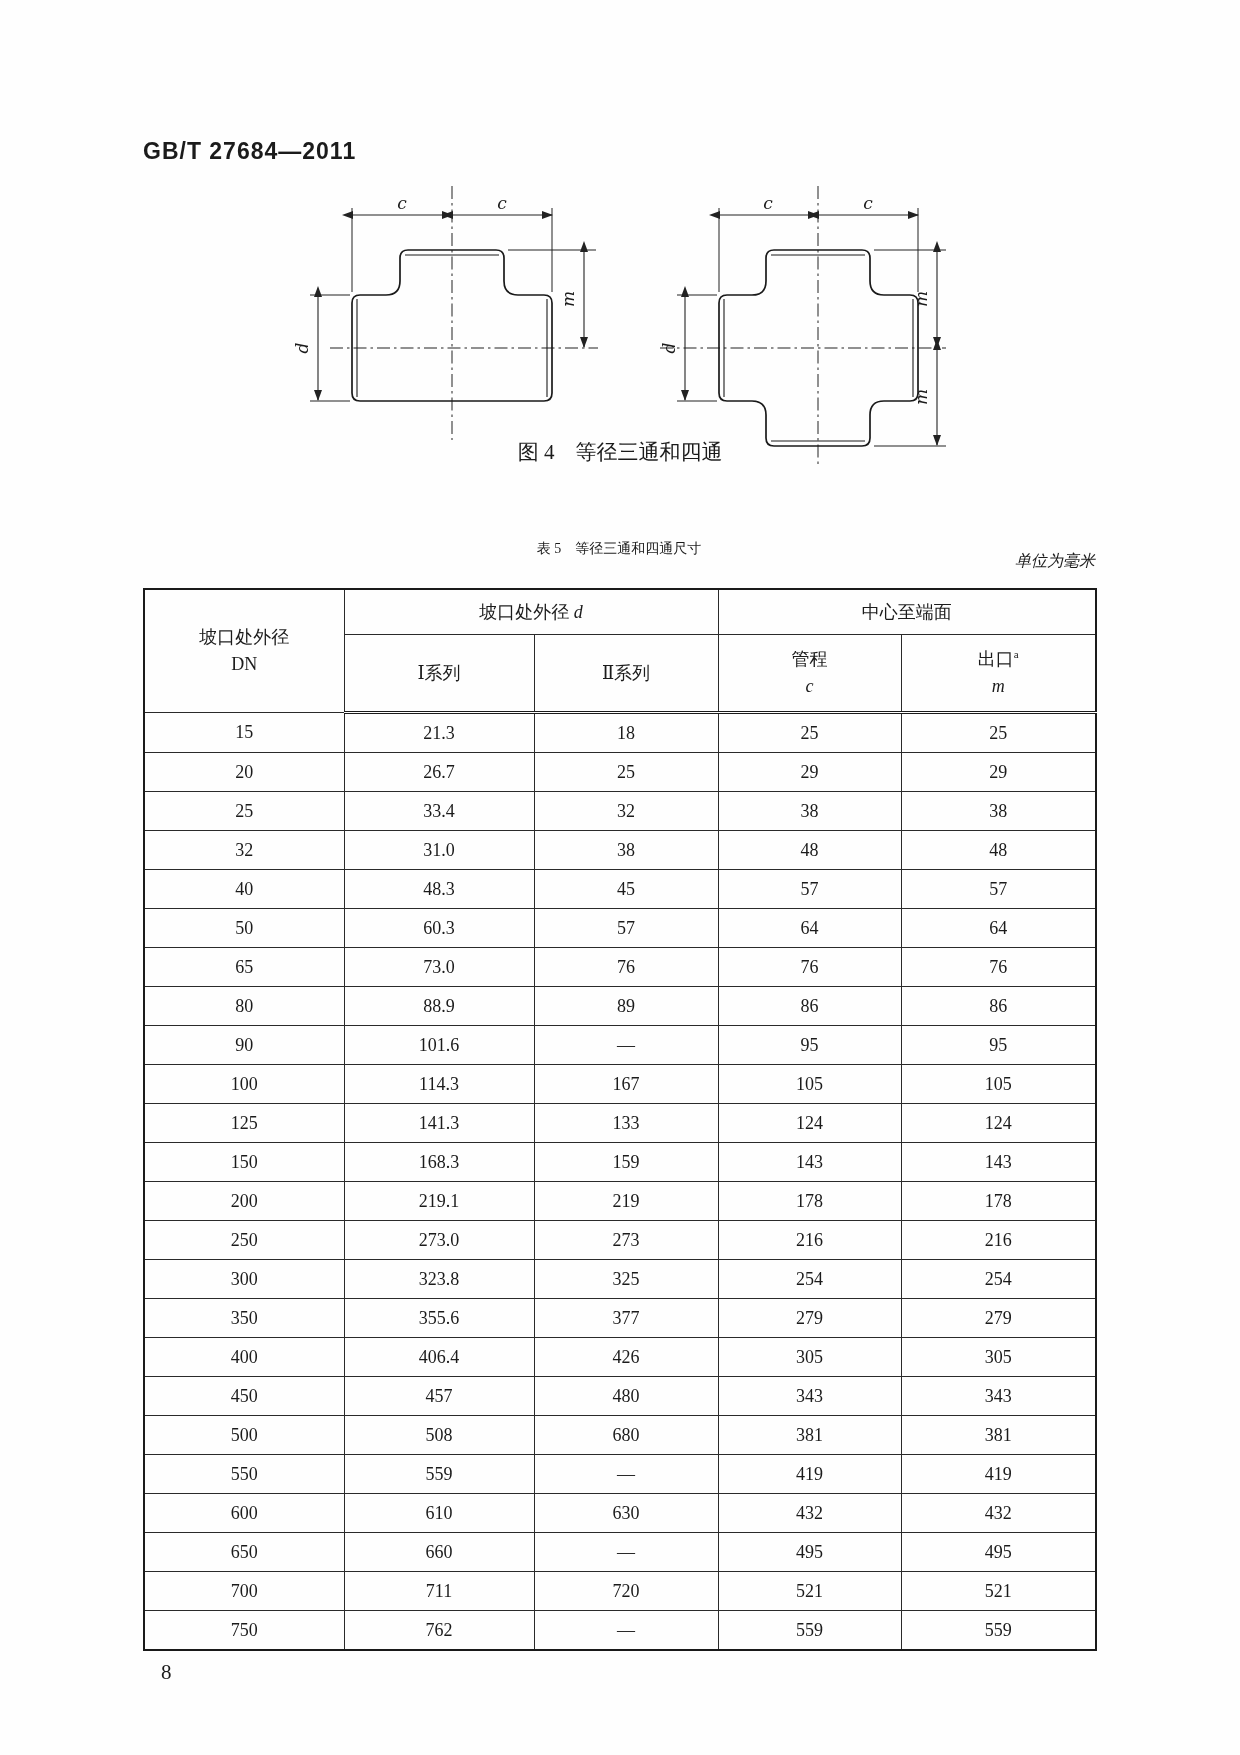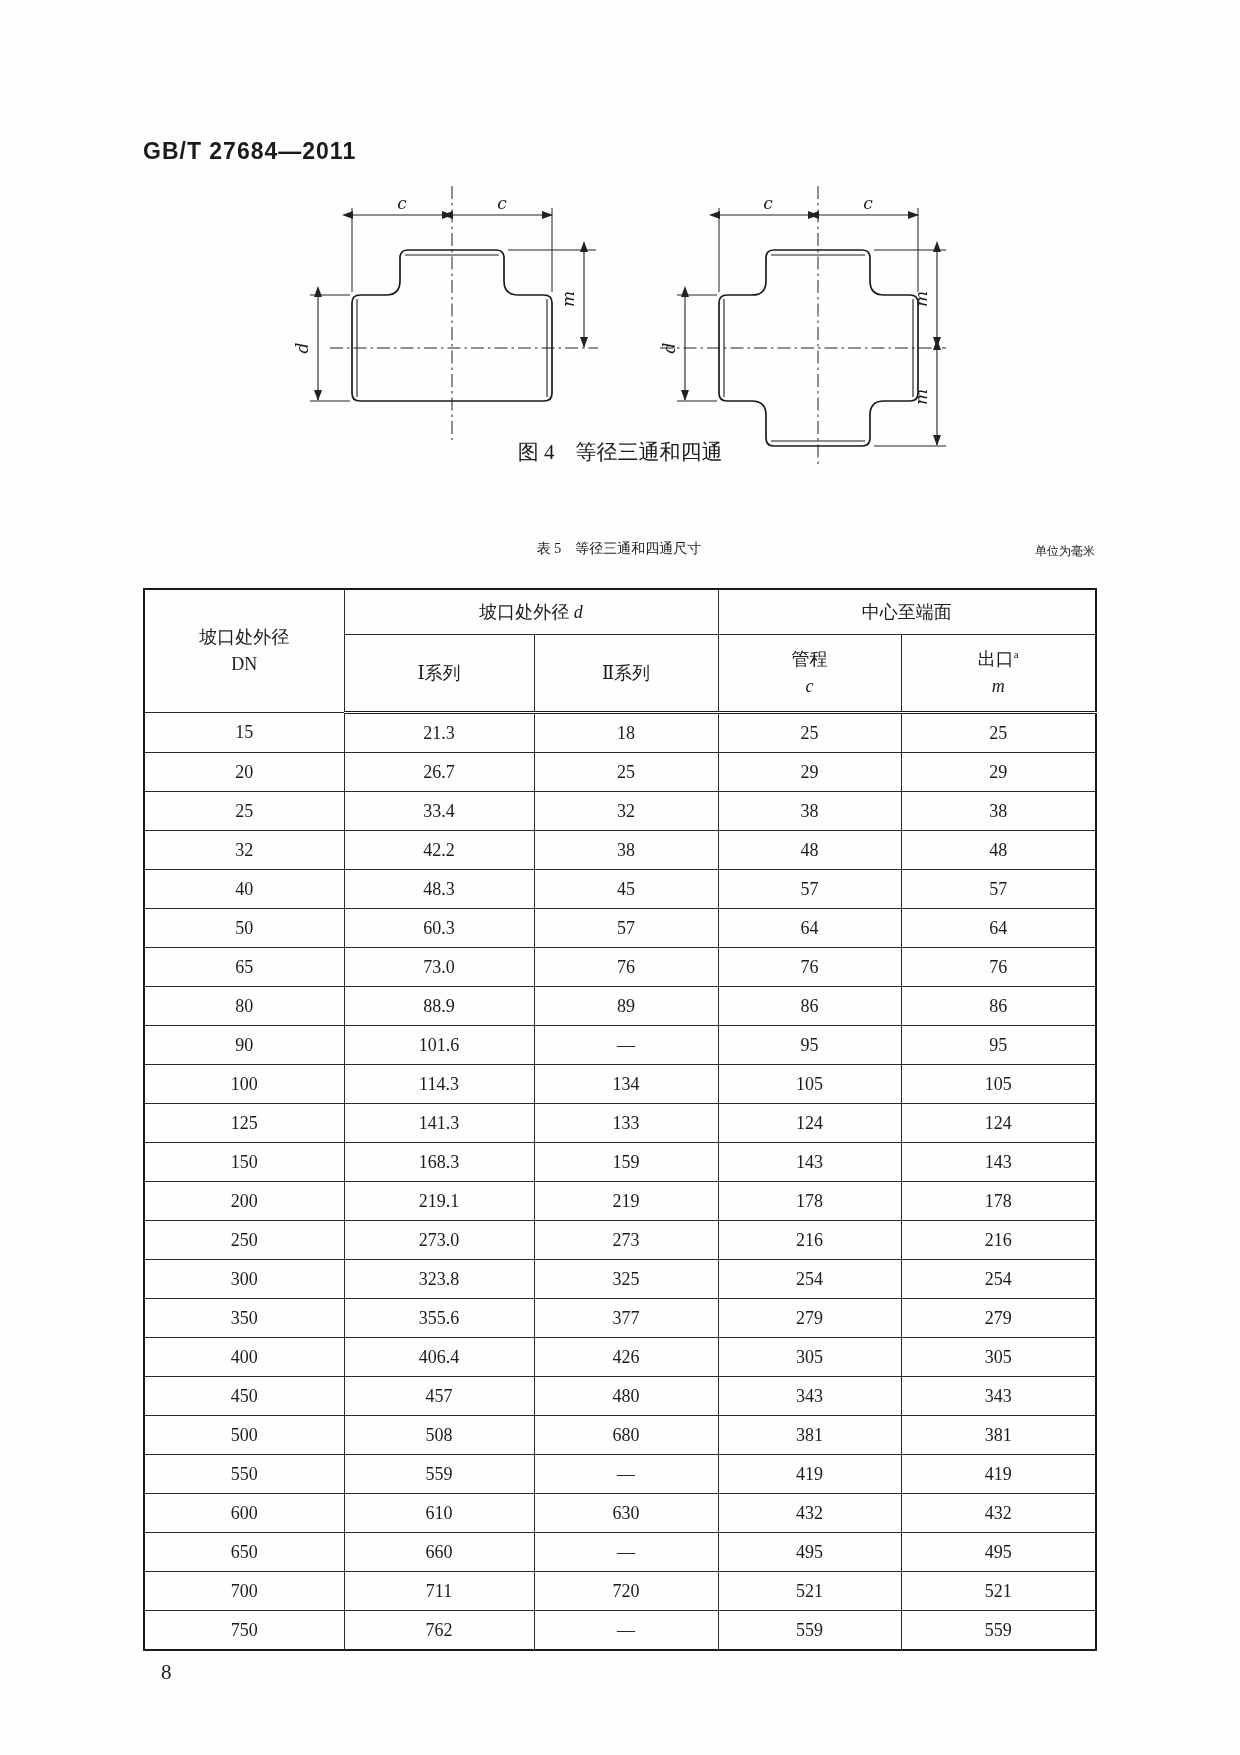--- a/index.html
+++ b/index.html
@@ -16,21 +16,21 @@
   .figure-wrap{position:absolute;left:230px;top:178px;width:740px;height:296px;}
   .figure-caption{
     position:absolute;left:0;top:438px;width:1240px;text-align:center;
     font-weight:normal;font-size:21px;
   }
   .table-title-row{position:absolute;left:143px;top:540px;width:952px;height:30px;}
   .table-title{
     position:absolute;left:0;width:100%;text-align:center;
     font-weight:normal;font-size:14px;
   }
-  .unit-note{position:absolute;right:0;top:3px;font-size:12px;}
+  .unit-note{position:absolute;right:0;top:11px;font-size:16px;font-style:italic;}
   table.dim-table{
     position:absolute;left:143px;top:588px;width:952px;
     border-collapse:collapse;table-layout:fixed;
     font-size:18px;
   }
   .dim-table th,.dim-table td{
     border:1px solid #2a2a2a;text-align:center;vertical-align:middle;
     padding:0;font-weight:normal;line-height:1.25;
   }
   .dim-table{border:2px solid #1a1a1a;}
@@ -193,21 +193,21 @@
       </tr>
       <tr>
         <td>25</td>
         <td>33.4</td>
         <td>32</td>
         <td>38</td>
         <td>38</td>
       </tr>
       <tr>
         <td>32</td>
-        <td>42.2</td>
+        <td>31.0</td>
         <td>38</td>
         <td>48</td>
         <td>48</td>
       </tr>
       <tr>
         <td>40</td>
         <td>48.3</td>
         <td>45</td>
         <td>57</td>
         <td>57</td>
@@ -236,21 +236,21 @@
       <tr>
         <td>90</td>
         <td>101.6</td>
         <td>—</td>
         <td>95</td>
         <td>95</td>
       </tr>
       <tr>
         <td>100</td>
         <td>114.3</td>
-        <td>134</td>
+        <td>167</td>
         <td>105</td>
         <td>105</td>
       </tr>
       <tr>
         <td>125</td>
         <td>141.3</td>
         <td>133</td>
         <td>124</td>
         <td>124</td>
       </tr>

